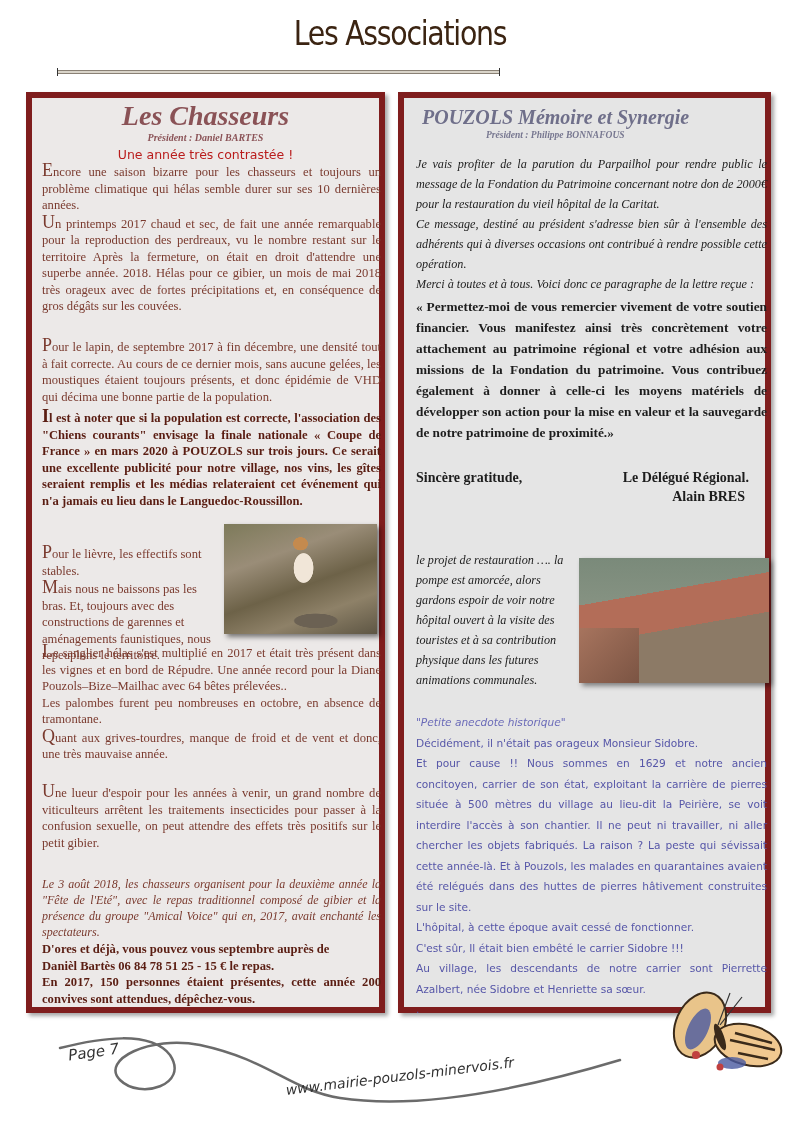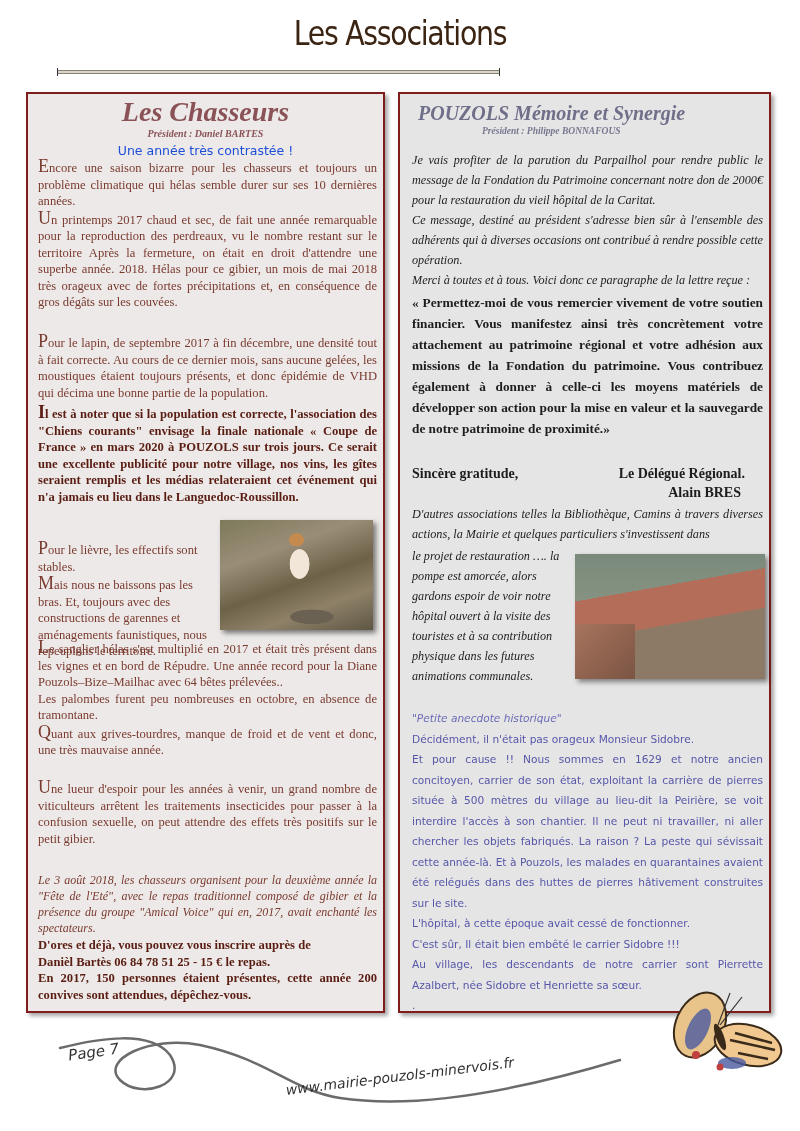--- a/index.html
+++ b/index.html
@@ -17,38 +17,38 @@
   }
   .title-rule::before, .title-rule::after {
     content: ""; position: absolute; top: -3px; width: 1px; height: 8px; background: #333;
   }
   .title-rule::before { left: 0; }
   .title-rule::after { right: 0; }
 
   .panel {
     position: absolute; top: 92px; height: 921px;
     box-shadow: 3px 3px 4px rgba(0,0,0,0.35);
-    border: 2px solid #7f1d1d;
+    border: 6px solid #7f1d1d;
   }
   .panel-left { left: 26px; width: 359px; background: #ece9e8; }
   .panel-right { left: 398px; width: 373px; background: #e5e5e5; }
 
   
   .l-title {
     position: absolute; top: 2px; left: 0; width: 100%; text-align: center;
     font-family: "Liberation Serif", serif; font-style: italic; font-weight: bold;
     font-size: 28px; color: #8a5256;
   }
   .l-president {
     position: absolute; top: 34px; left: 0; width: 100%; text-align: center;
     font-style: italic; font-weight: bold; font-size: 10px; color: #8a5256;
   }
   .l-subtitle {
     position: absolute; top: 49px; left: 0; width: 100%; text-align: center;
-    font-family: "DejaVu Sans", sans-serif; font-size: 12.5px; color: #1d4ed8;
+    font-family: "DejaVu Sans", sans-serif; font-size: 12.5px; color: #b91c1c;
   }
   .l-body {
     position: absolute; left: 10px; width: 339px;
     font-size: 12.6px; line-height: 16.5px; color: #7a3a2e; text-align: justify;
   }
   .l-body p { margin: 0; }
   .dropcap { font-size: 18px; }
   .l-body.bold { font-weight: bold; color: #5a1d12; }
   .l-body.italic { font-style: italic; font-size: 12px; }
 
@@ -150,21 +150,21 @@
     <p><span class="dropcap">Q</span><span>uant aux grives-tourdres, manque de froid et de vent  et donc, une très mauvaise année.</span></p>
   </div>
 
   <div class="l-body" style="top:685px;">
     <p><span class="dropcap">U</span><span>ne lueur d'espoir pour  les années à venir, un grand nombre de viticulteurs arrêtent les traitements insecticides pour passer à la confusion sexuelle, on peut attendre des effets très positifs sur le petit gibier.</span></p>
   </div>
 
   <div class="l-body italic" style="top:778px; line-height:16px;">Le 3 août 2018,  les chasseurs organisent pour la deuxième année la "Fête de l'Eté", avec le repas traditionnel composé de gibier et la présence du groupe "Amical Voice" qui en, 2017, avait enchanté les spectateurs.</div>
 
   <div class="l-body bold" style="top:843px; line-height:16.5px;">
-    <p>D'ores et déjà,  vous pouvez vous inscrire auprès de</p>
+    <p>D'ores et déjà,  vous pouvez vous septembre auprès de</p>
     <p>Danièl Bartès  06 84 78 51 25   -   15 € le repas.</p>
     <p>En 2017, 150 personnes étaient présentes, cette année 200 convives sont attendues, dépêchez-vous.</p>
   </div>
 </div>
 
 <div class="panel panel-right">
   <div class="r-title">POUZOLS  Mémoire et Synergie</div>
   <div class="r-president">Président : Philippe BONNAFOUS</div>
 
   <div class="r-body italic" style="top:56px;">
@@ -174,21 +174,20 @@
   </div>
 
   <div class="r-body bold" style="top:198px;">« Permettez-moi de vous remercier vivement de votre soutien financier. Vous manifestez ainsi très concrètement votre attachement au patrimoine régional et votre adhésion aux missions de la Fondation du patrimoine. Vous contribuez également à donner à celle-ci les moyens matériels de développer son action pour la mise en valeur et la sauvegarde de notre patrimoine de proximité.»</div>
 
   <div class="r-sign" style="top:372px;">
     <span>Sincère gratitude,</span>
     <span style="position:absolute; right:18px;">Le Délégué Régional.</span>
   </div>
   <div class="r-sign" style="top:391px; text-align:right; padding-right:22px;">Alain BRES</div>
 
-  <div class="r-body italic" style="top:410px;">D'autres associations telles la Bibliothèque, Camins à travers diverses actions, la Mairie et quelques particuliers s'investissent dans</div>
   <div class="r-body italic" style="top:452px; width:155px; text-align:left;">le projet de restauration …. la pompe est amorcée, alors gardons espoir de voir notre hôpital ouvert à la visite des touristes et à sa contribution physique dans les futures animations communales.</div>
 
   <div class="photo-house" title="Old stone hospital building with tiled roof">
       <div class="roof2"></div>
     </div>
 
   <div class="r-anecdote" style="top:614px;">
     <p class="head">"Petite anecdote historique"</p>
     <p>Décidément, il n'était pas orageux Monsieur Sidobre.</p>
     <p>Et pour cause !! Nous sommes en 1629 et notre ancien concitoyen, carrier de son état, exploitant la carrière de pierres située à 500 mètres du village au lieu-dit la Peirière, se voit interdire l'accès à son chantier. Il ne peut ni travailler, ni aller chercher les objets fabriqués. La raison ? La peste qui sévissait cette année-là. Et à Pouzols, les malades en quarantaines avaient été relégués dans des huttes de pierres hâtivement construites sur le site.</p>

